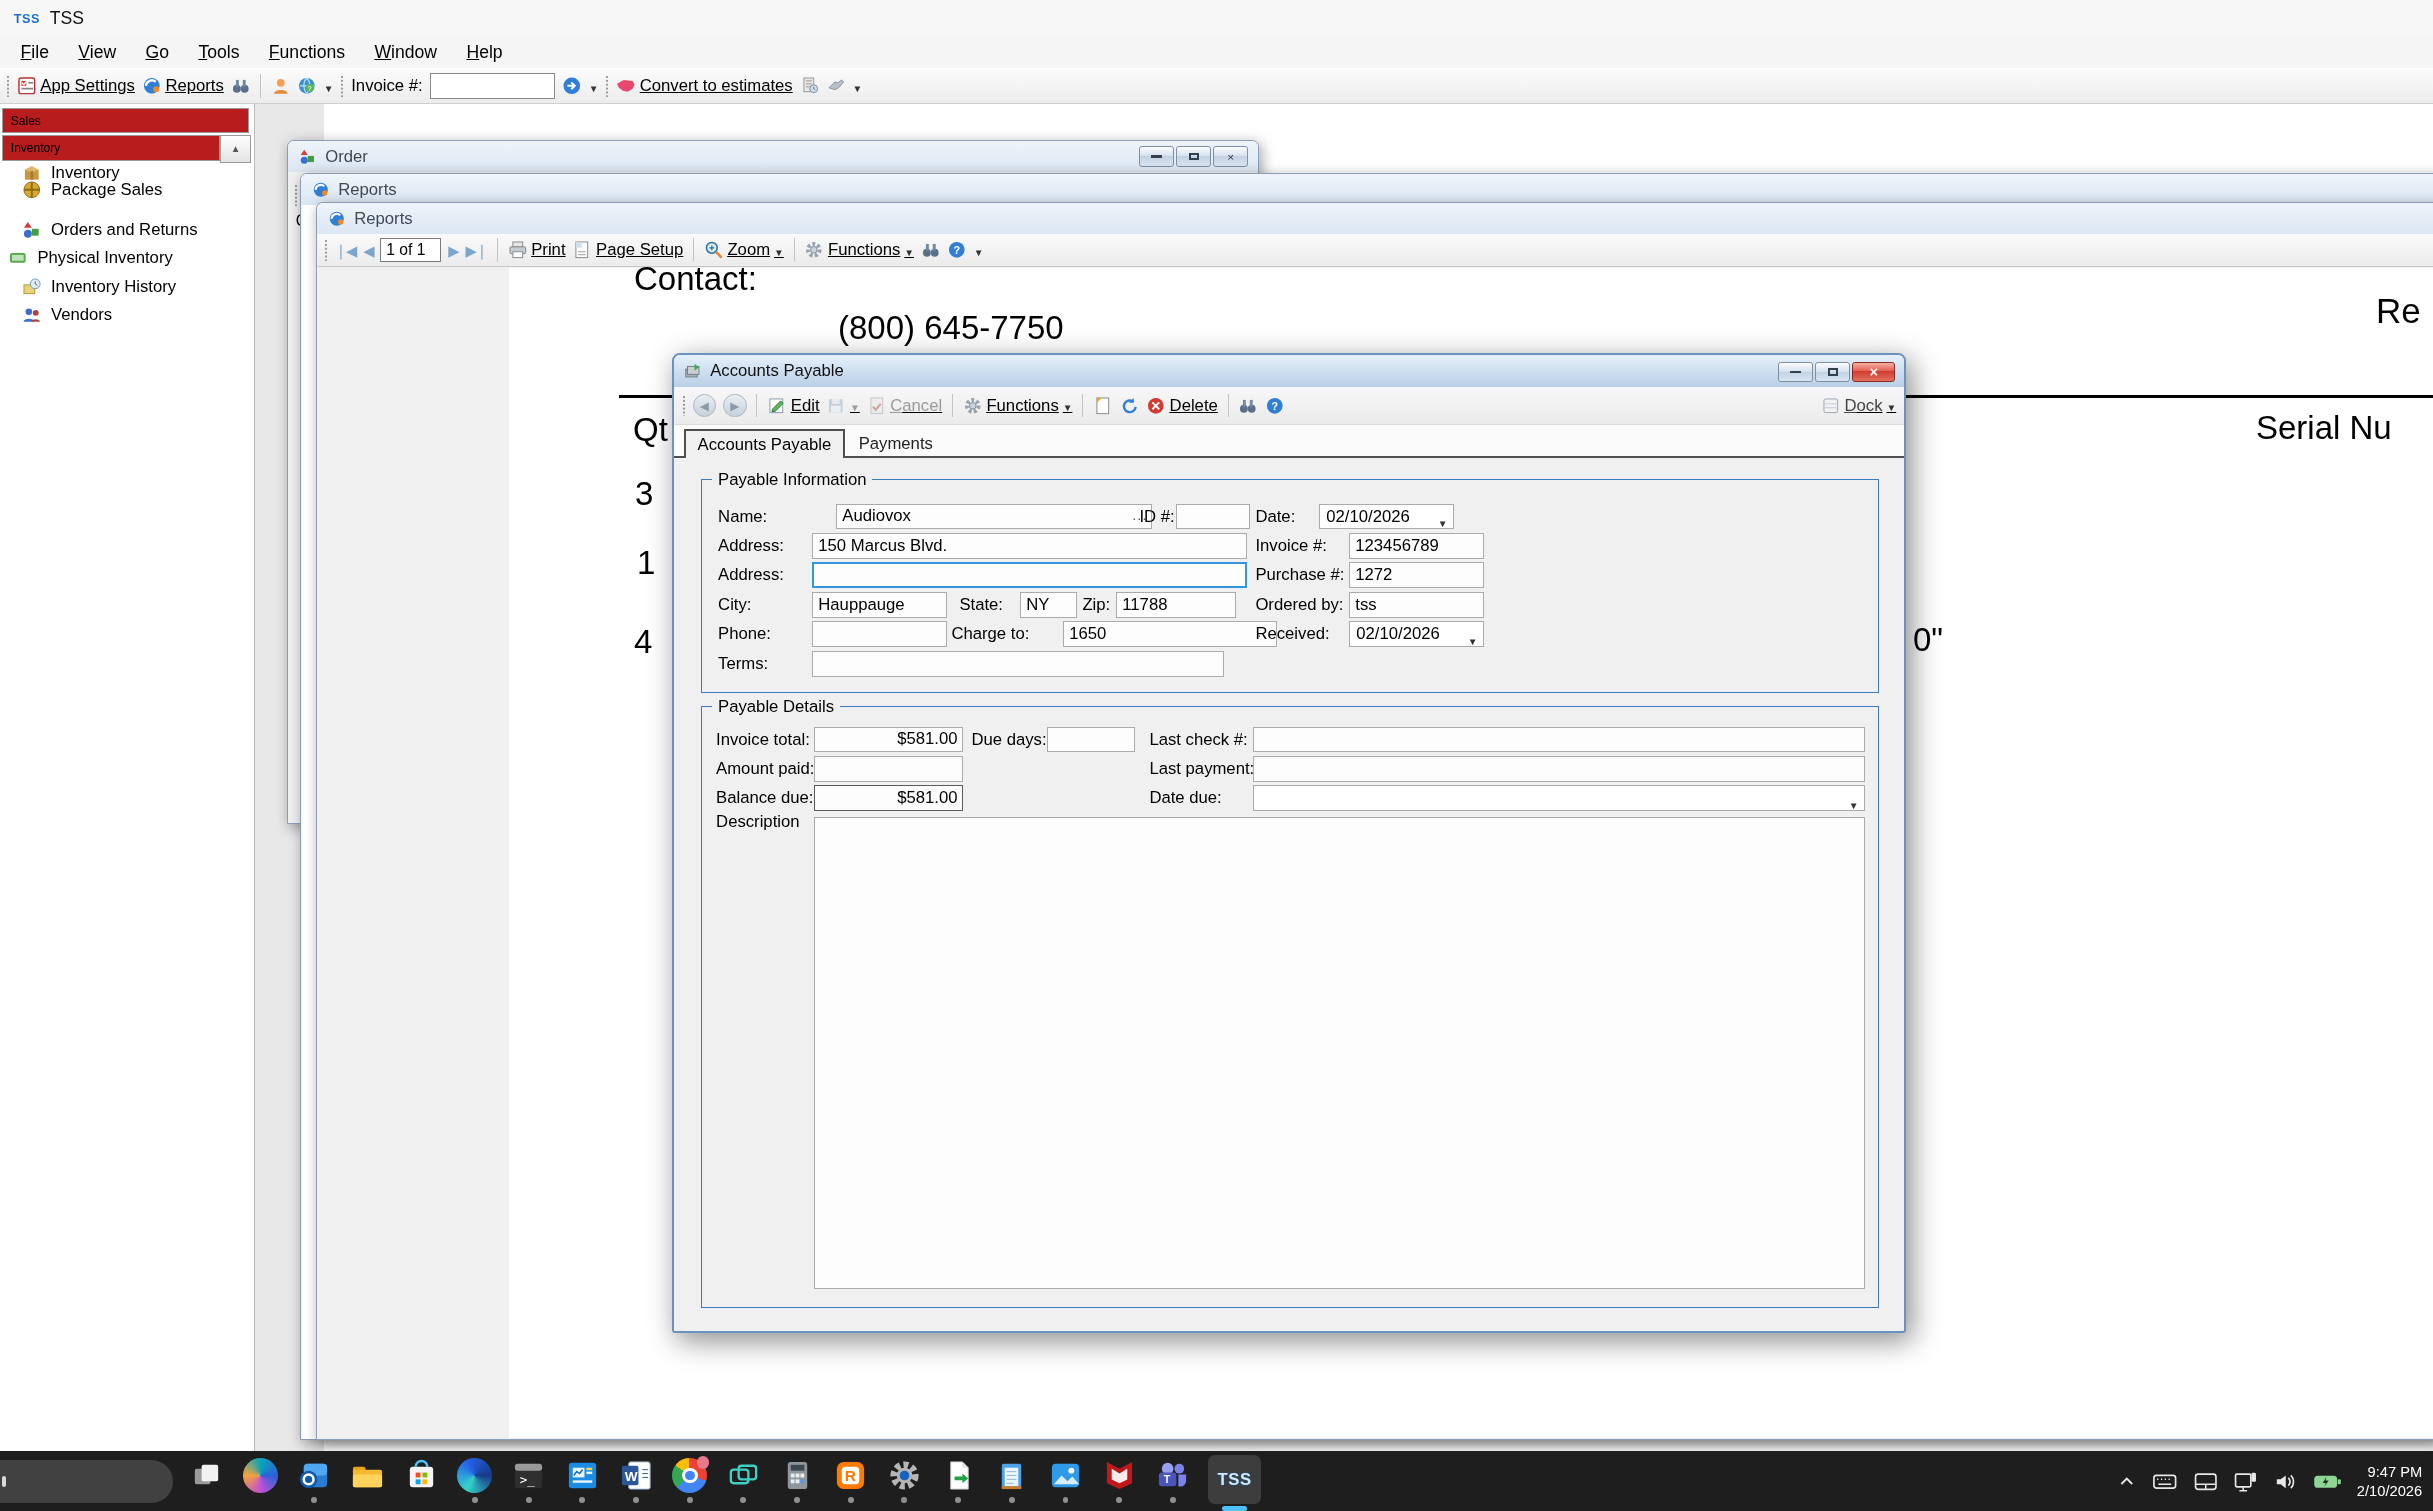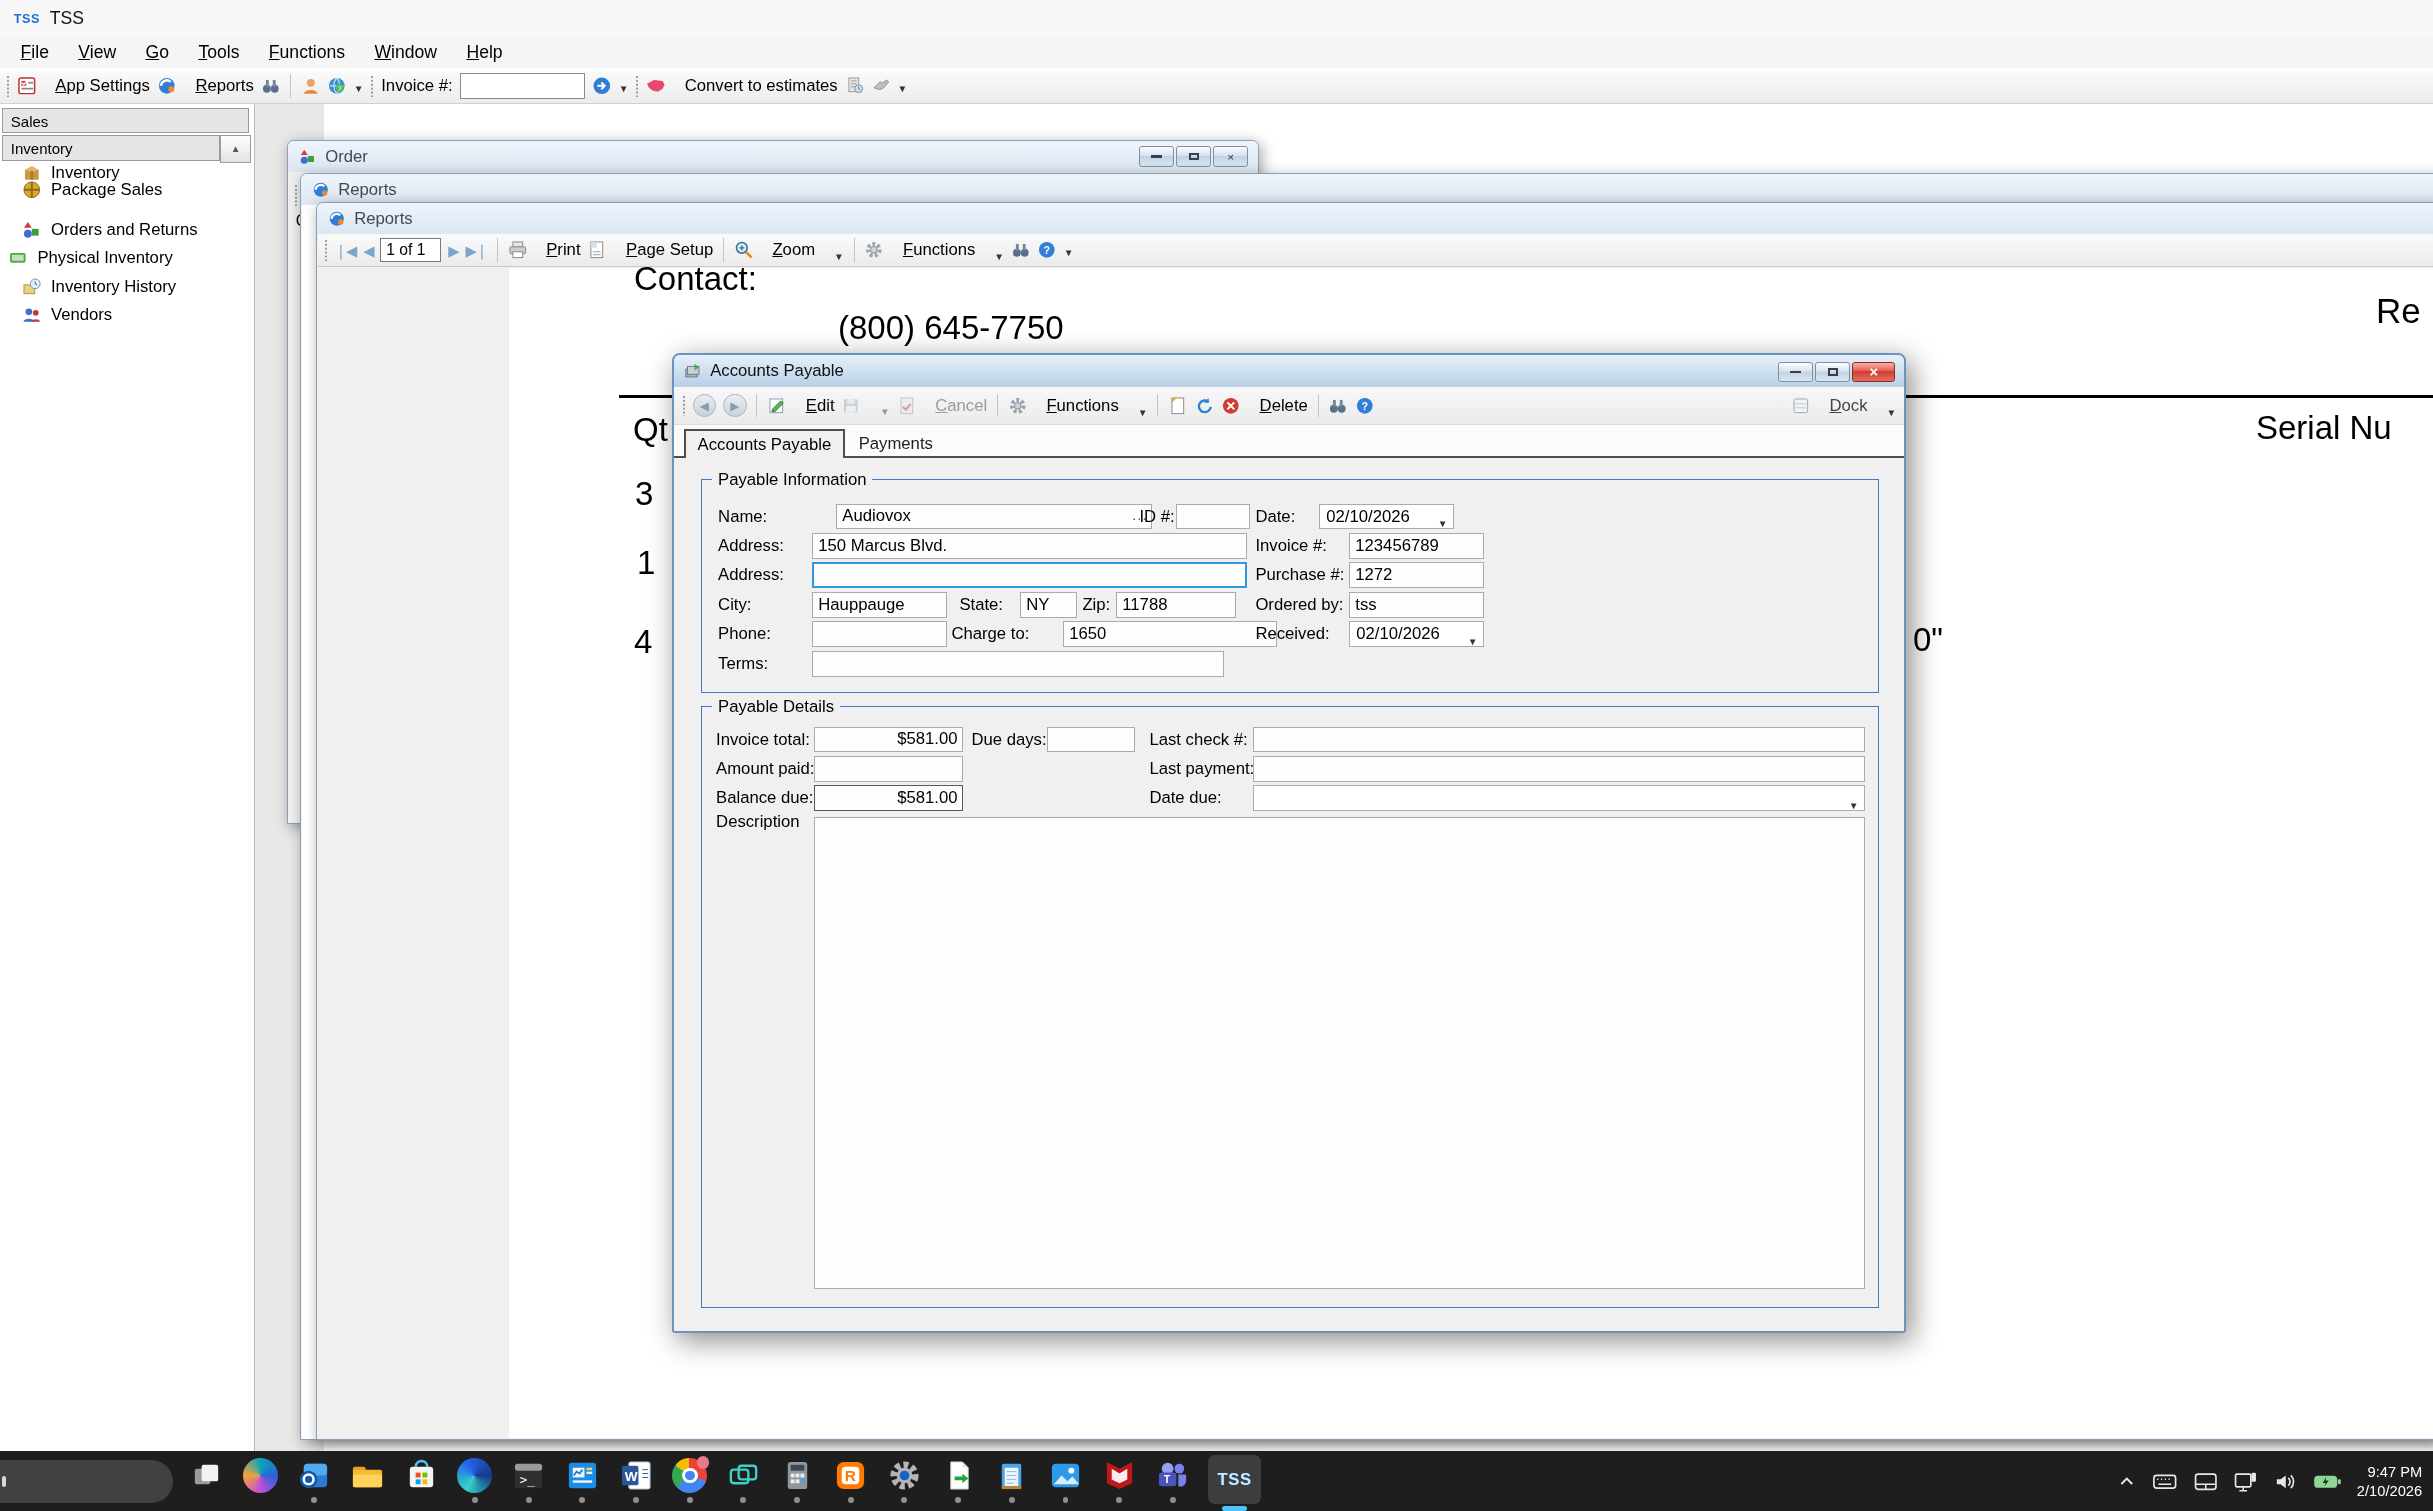--- a/index.html
+++ b/index.html
@@ -15,29 +15,29 @@
   .win-title-text{font-size:17.6px;color:#111;}
   .menubar{position:absolute;left:0;top:37px;width:100%;height:31px;background:#f5f5f5;
            display:flex;align-items:center;padding-left:5.9px;font-size:17.6px;}
   .menu-item{padding:2px 14.7px;cursor:default;}
   .toolbar-main{position:absolute;left:0;top:69px;width:100%;height:35px;
                 background:linear-gradient(#fbfbfb,#ececec);border-bottom:1px solid #cfcfcf;
                 display:flex;align-items:center;gap:6.9px;padding:0 5.9px;box-sizing:border-box;font-size:16.7px;}
   .grip{width:3.9px;height:21.6px;background-image:radial-gradient(circle,#9a9a9a 1px,transparent 1.4px);
         background-size:3.9px 3.9px;}
   .sep{width:1px;height:23.5px;background:#c4c4c4;margin:0 2.9px;}
-  .tbtn{display:flex;align-items:flex-end;gap:19px;white-space:nowrap;}
+  .tbtn{display:flex;align-items:center;gap:4px;white-space:nowrap;text-decoration:underline;}
   .caret{font-size:9.8px;color:#333;transform:translateY(2px);}
   .inv-input{width:116px;height:24.5px;border:1px solid #8a8a8a;background:#fff;font-size:15.7px;padding:0 3.9px;}
 
   
   .sidebar{position:absolute;left:0;top:104px;width:255px;height:1347px;background:#fff;
            border-right:1px solid #bbb;box-sizing:border-box;}
-  .side-hdr{position:absolute;left:2px;height:25.5px;border:1px solid #9a9a9a;background:#e5e5e5;
-            font-size:15px;line-height:25.5px;padding-left:7.8px;box-sizing:border-box;}
+  .side-hdr{position:absolute;left:2px;height:25.5px;border:1px solid #9a9a9a;background:#b91c1c;
+            font-size:12px;line-height:25.5px;padding-left:7.8px;box-sizing:border-box;}
   .side-up-btn{position:absolute;left:220px;top:31px;width:29px;height:25.5px;border:1px solid #9a9a9a;
                background:linear-gradient(#fefefe,#e3e3e3);display:flex;align-items:center;justify-content:center;
                font-size:9.8px;color:#555;}
   .side-item{position:absolute;left:0;width:251px;height:28px;display:flex;align-items:center;gap:9.8px;
              padding-left:21.6px;box-sizing:border-box;font-size:16.7px;}
   .icon16{width:19.6px;height:19.6px;flex:0 0 19.6px;}
 
   
   .win{position:absolute;background:#f0f0f0;border:1px solid #8ba0b8;border-radius:6.9px 6.9px 0 0;
        box-shadow:2.9px 3.9px 13.7px rgba(0,0,0,.35);}

